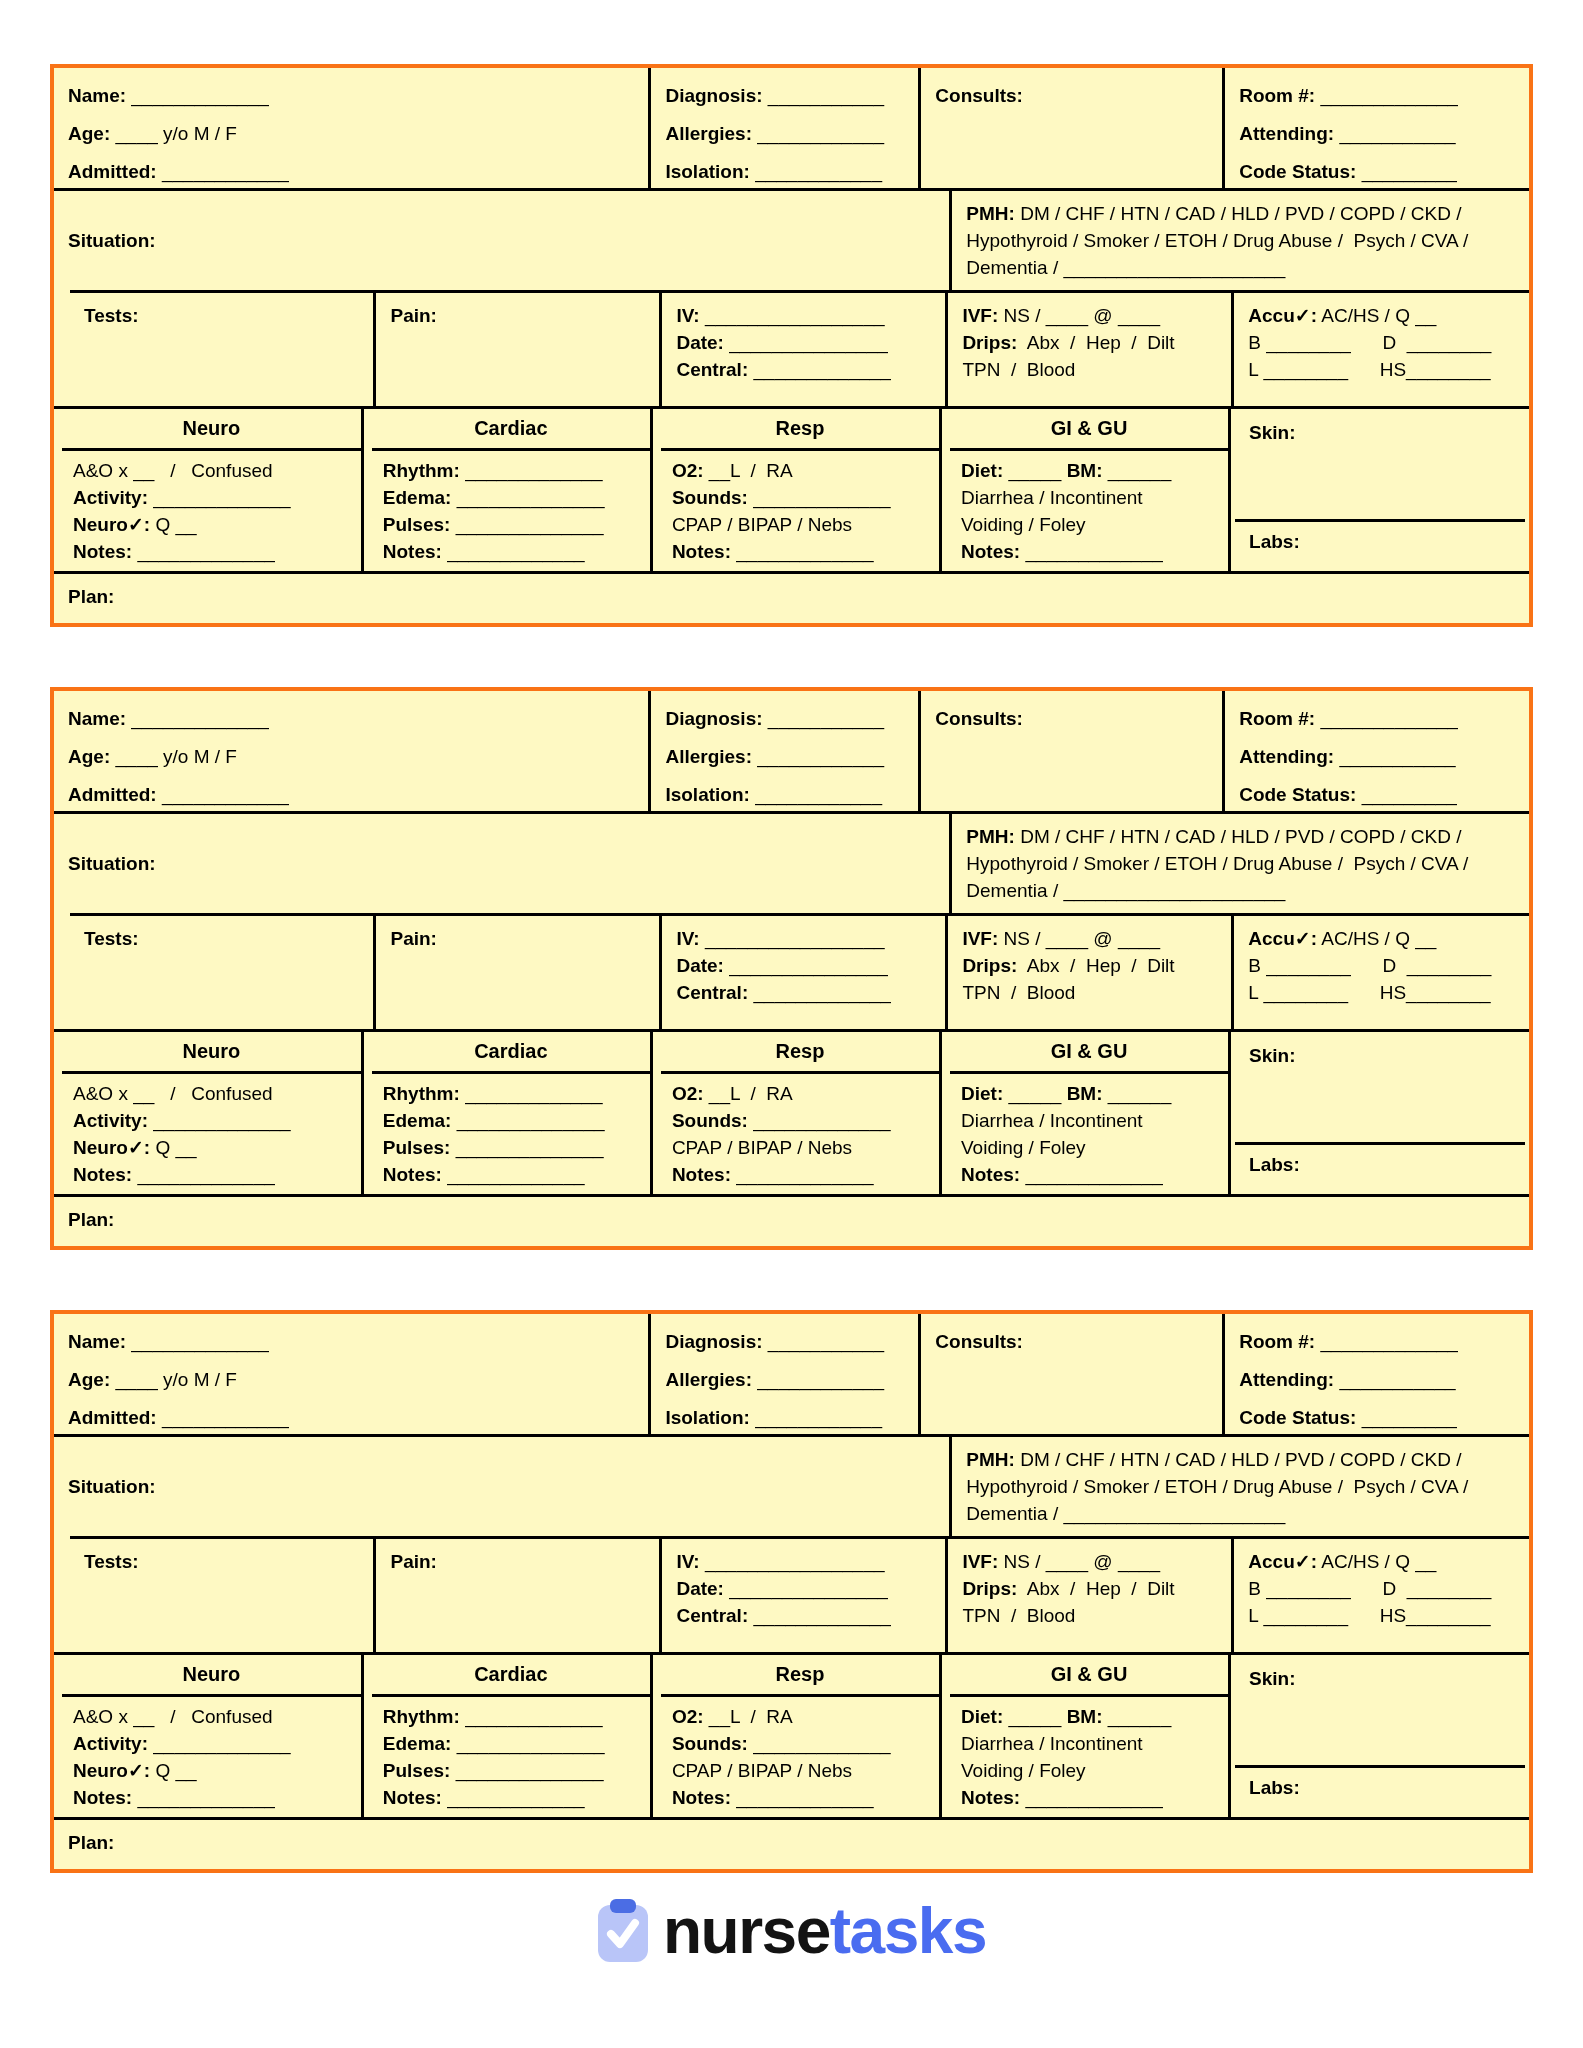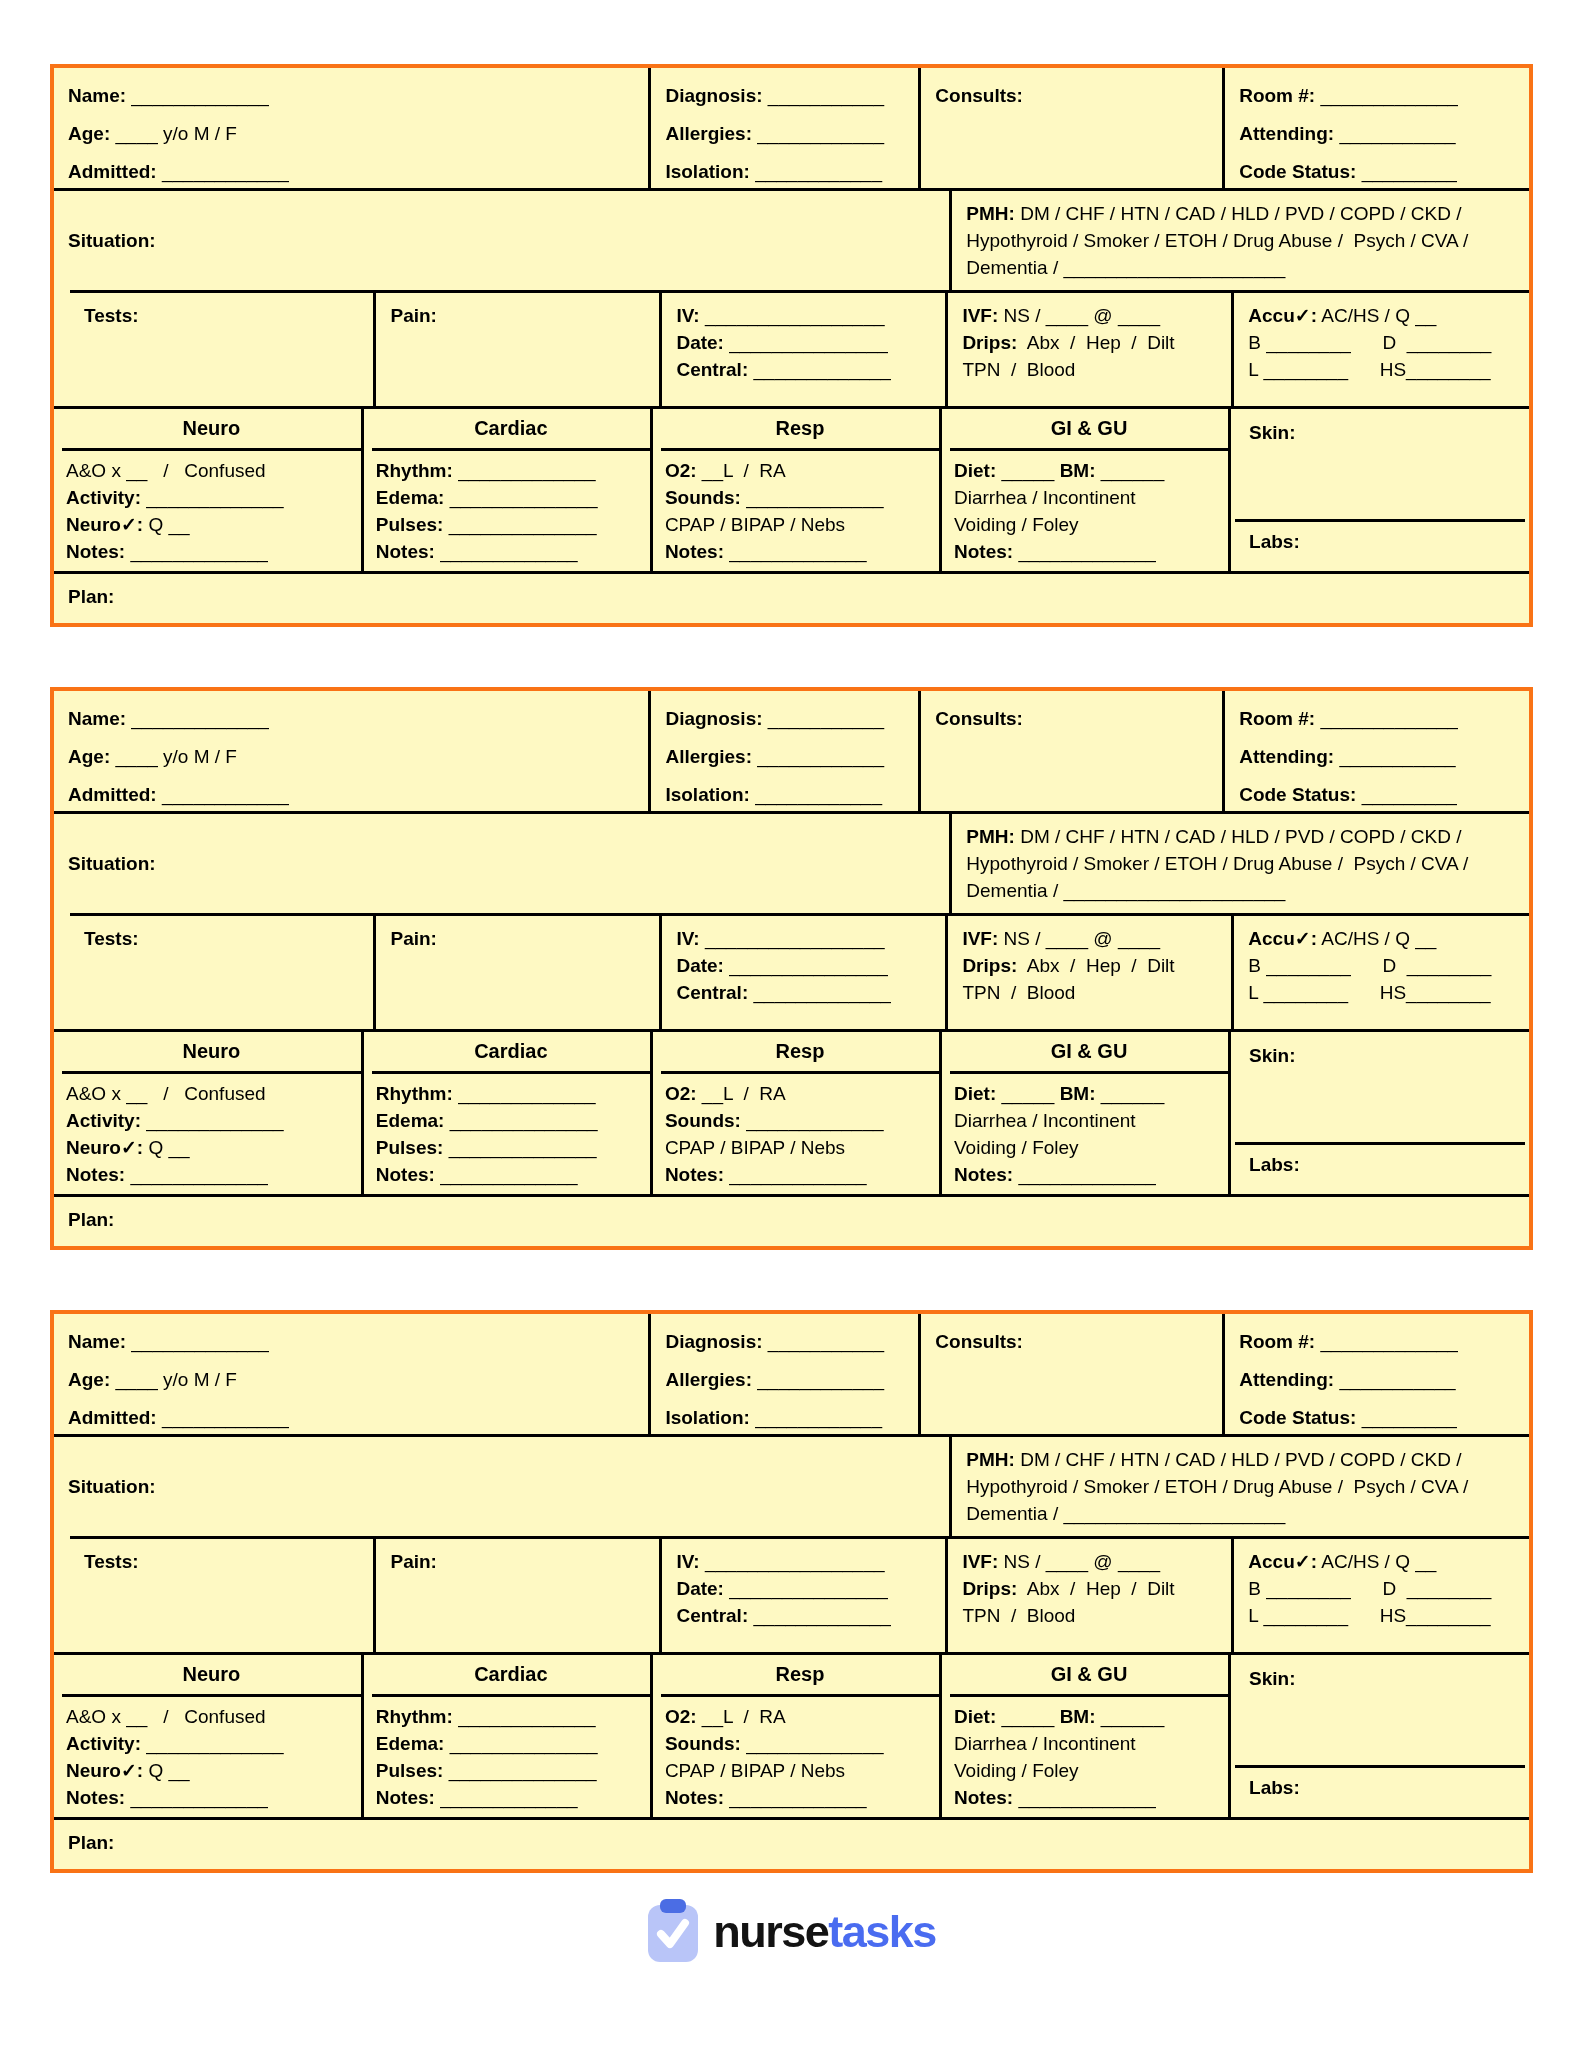--- a/index.html
+++ b/index.html
@@ -29,28 +29,28 @@
   .c2a{width:60.7%;}
   .c2b{flex:1;}
   .w1{width:20.8%;}
   .w2{width:19.6%;}
   .w3{width:19.6%;}
   .w4{width:19.6%;}
   .w5{flex:1;}
   
   .ac{display:flex;flex-direction:column;padding:0;}
   .hdr{height:40px;border-bottom:3px solid #000;display:flex;align-items:center;justify-content:center;font-weight:700;font-size:20px;margin-left:8px;}
-  .abody{padding:6px 12px;}
+  .abody{padding:6px 19px;}
   .col5{display:flex;flex-direction:column;padding:4px;}
   .skin{height:88px;border-bottom:3px solid #000;}
   .labs{flex:1;}
   .full{width:100%;}
   
   .logo{margin-top:26px;display:flex;justify-content:center;align-items:center;gap:14px;}
-  .logo-text{font-weight:700;font-size:45px;letter-spacing:-1.5px;line-height:1;}
+  .logo-text{font-weight:700;font-size:64px;letter-spacing:-1.5px;line-height:1;}
   .logo-black{color:#131313;}
 </style>
 </head>
 <body>
 
 <div id="sheets">
   <section class="block">
 
     <div class="row r1">
       <div class="cell pad c1a">

